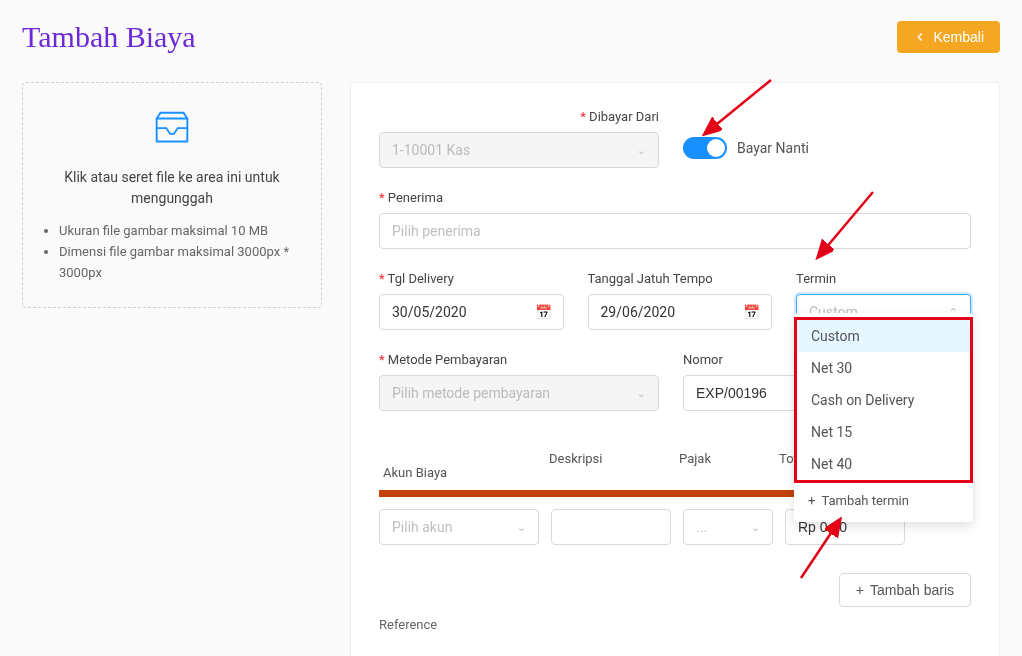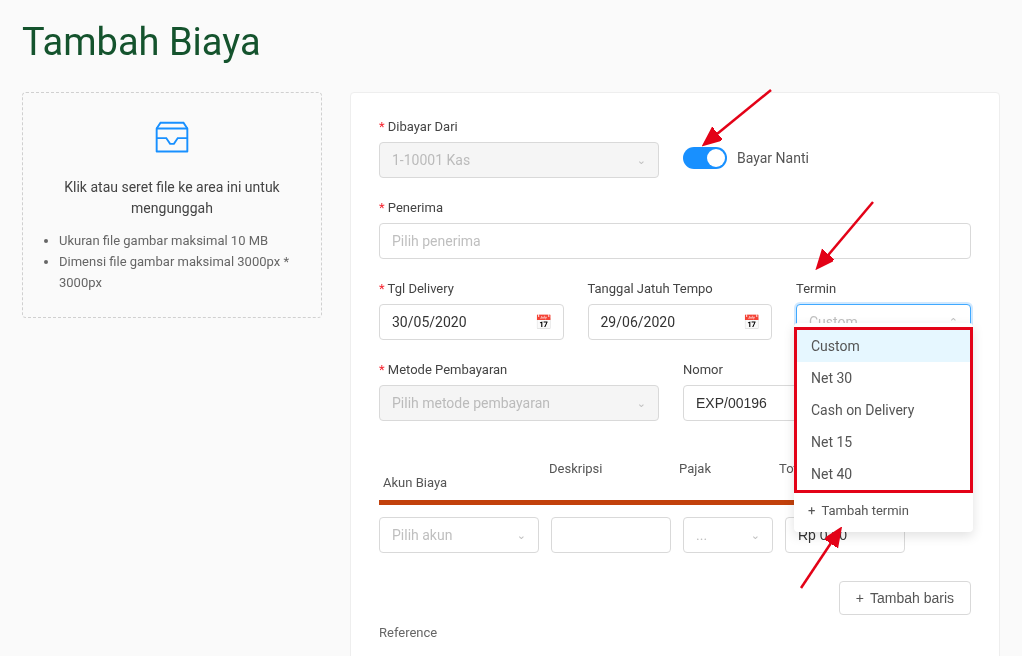--- a/index.html
+++ b/index.html
@@ -1,19 +1,19 @@
 <!DOCTYPE html>
 <html><head>
 <meta charset="utf-8">
 <style>
   * { box-sizing: border-box; margin: 0; padding: 0; }
   body { font-family: -apple-system, BlinkMacSystemFont, "Segoe UI", Roboto, sans-serif; background: #fafafa; color: #333; font-size: 14px; }
   .page { padding: 20px 22px; position: relative; }
   .header { display: flex; justify-content: space-between; align-items: center; margin-bottom: 28px; }
-  .page-title { font-size: 38px; font-weight: 400; color: #14532d; }
+  .page-title { font-size: 30px; font-weight: 400; color: #6d28d9; font-family: Liberation Serif, serif; }
   .btn-back { background: #f5a623; color: #fff; border: none; border-radius: 4px; padding: 8px 16px; font-size: 14px; cursor: pointer; display: flex; align-items: center; gap: 6px; }
   .btn-back svg { width: 14px; height: 14px; }
   .main { display: flex; gap: 28px; align-items: flex-start; }
   .upload-card { width: 300px; border: 1px dashed #d0d0d0; border-radius: 4px; background: #fafafa; padding: 24px 18px; }
   .upload-icon { display:flex; justify-content:center; margin-bottom: 14px; }
   .upload-icon svg { width: 46px; height: 46px; stroke: #1890ff; fill:none; stroke-width:2; }
   .upload-text { text-align: center; color: #444; font-size: 14px; margin-bottom: 12px; line-height: 1.5; }
   .upload-hints { list-style: disc; padding-left: 18px; color: #666; font-size: 13px; line-height: 1.6; }
   .form-card { flex: 1; background: #fff; border: 1px solid #eee; border-radius: 4px; padding: 26px 28px; position: relative; }
   .row { display: flex; gap: 24px; margin-bottom: 22px; align-items: flex-end; }
@@ -40,36 +40,42 @@
   .dropdown-option { padding: 8px 14px; font-size: 14px; color: #555; cursor: pointer; }
   .dropdown-option.selected { background: #e6f7ff; }
   .dropdown-action { padding: 10px 14px; font-size: 13px; color: #555; cursor: pointer; display: flex; align-items: center; gap: 6px; }
   .dropdown-red-border { border: 3px solid #e30217; }
   .table-wrap { margin-top: 30px; }
   .table-head { display: flex; gap: 0; padding: 10px 0; color: #555; font-size: 13px; }
   .th-akun { width: 170px; padding-left: 4px; margin-top: 14px; }
   .th-desc { width: 130px; }
   .th-pajak { width: 100px; }
   .th-total { flex:1; }
-  .table-row { display: flex; gap: 12px; padding: 12px 0; border-top: 5px solid #c2410c; align-items: center; }
+  .table-row { display: flex; gap: 12px; padding: 12px 0; border-top: 7px solid #c2410c; align-items: center; }
   .cell-akun { width: 160px; }
   .cell-desc { width: 120px; }
   .cell-pajak { width: 90px; }
   .cell-total { width: 120px; }
   .btn-add-row { float: right; margin-top: 16px; border: 1px solid #d9d9d9; background: #fff; border-radius: 4px; padding: 8px 16px; font-size: 14px; cursor: pointer; color: #555; display:flex; align-items:center; gap:6px; }
   .section-label { margin-top: 60px; font-size: 13px; color: #666; clear:both; }
   
   .arrow { position: absolute; stroke: #e30217; fill: #e30217; pointer-events:none; z-index:20; }
 </style>
 </head>
 <body>
 
 <div class="page">
   <div class="header">
     <h1 class="page-title">Tambah Biaya</h1>
+    <button class="btn-back">
+      <svg viewBox="0 0 24 24" fill="none" stroke="currentColor" stroke-width="2.5">
+          <path d="M15 18l-6-6 6-6"></path>
+        </svg>
+      <span>Kembali</span>
+    </button>
   </div>
 
   <div class="main">
 
     <div class="upload-card">
       <div class="upload-icon">
         <svg viewBox="0 0 48 48">
             <path d="M8 12 h32 v24 h-32 z" stroke-linejoin="round"></path>
             <path d="M8 22 h10 l4 6 h4 l4 -6 h10"></path>
             <path d="M8 12 l4 -6 h24 l4 6"></path>
@@ -103,21 +109,21 @@
       <svg class="arrow" style="left:440px; top:430px; width:60px; height:70px;" viewBox="0 0 60 70">
         <defs>
             <marker id="ah3" markerWidth="8" markerHeight="8" refX="6" refY="3" orient="auto">
               <polygon points="0 0, 7 3, 0 6"></polygon>
             </marker>
           </defs>
         <path d="M10 65 L48 8" stroke-width="2.5" marker-end="url(#ah3)" fill="none"></path>
       </svg>
 
       <div class="row">
-        <div class="field" style="width:280px;">
+        <div class="field" style="width:280px;align-items:flex-end;">
           <label class="field-label req">Dibayar Dari</label>
           <div class="select disabled">
             <span>1-10001 Kas</span>
             <span class="select-arrow">⌄</span>
           </div>
         </div>
         <div class="toggle-wrap">
           <div class="toggle">
             <div class="toggle-knob"></div>
           </div>

